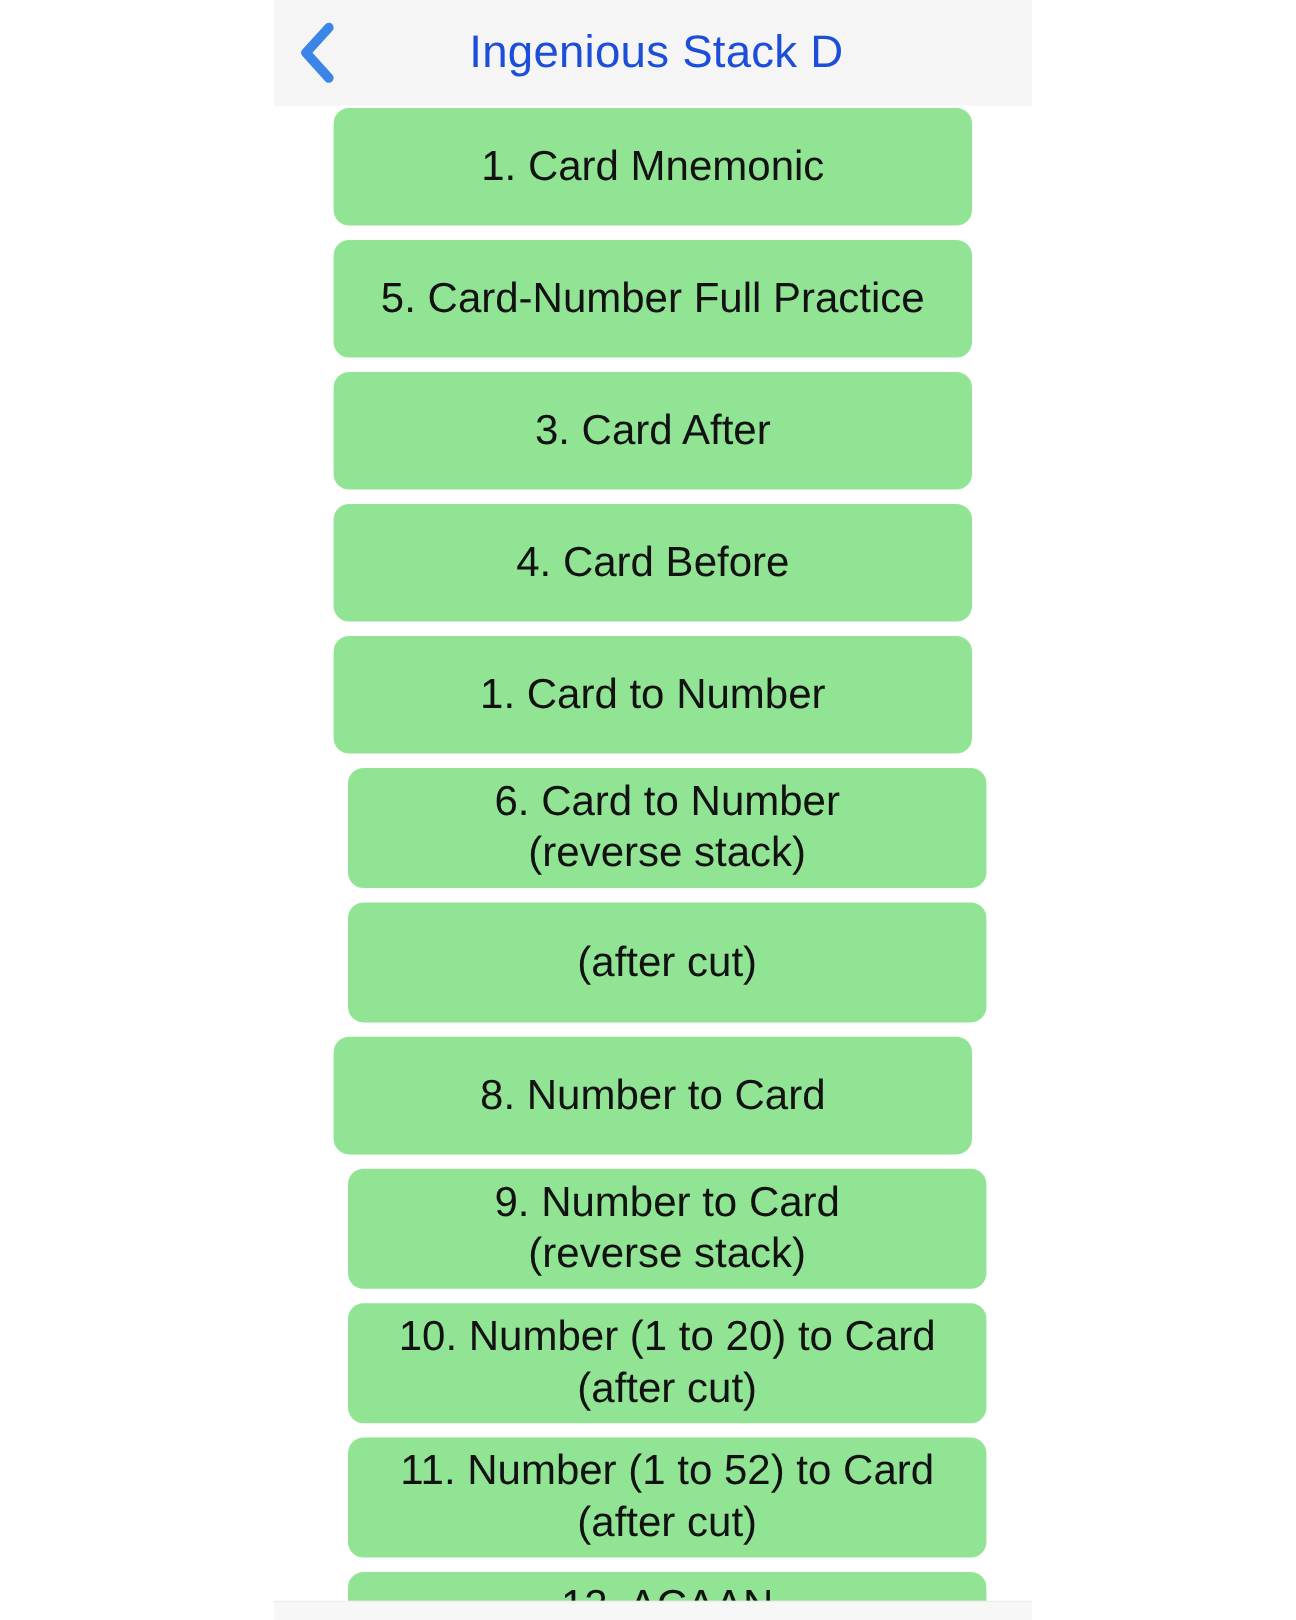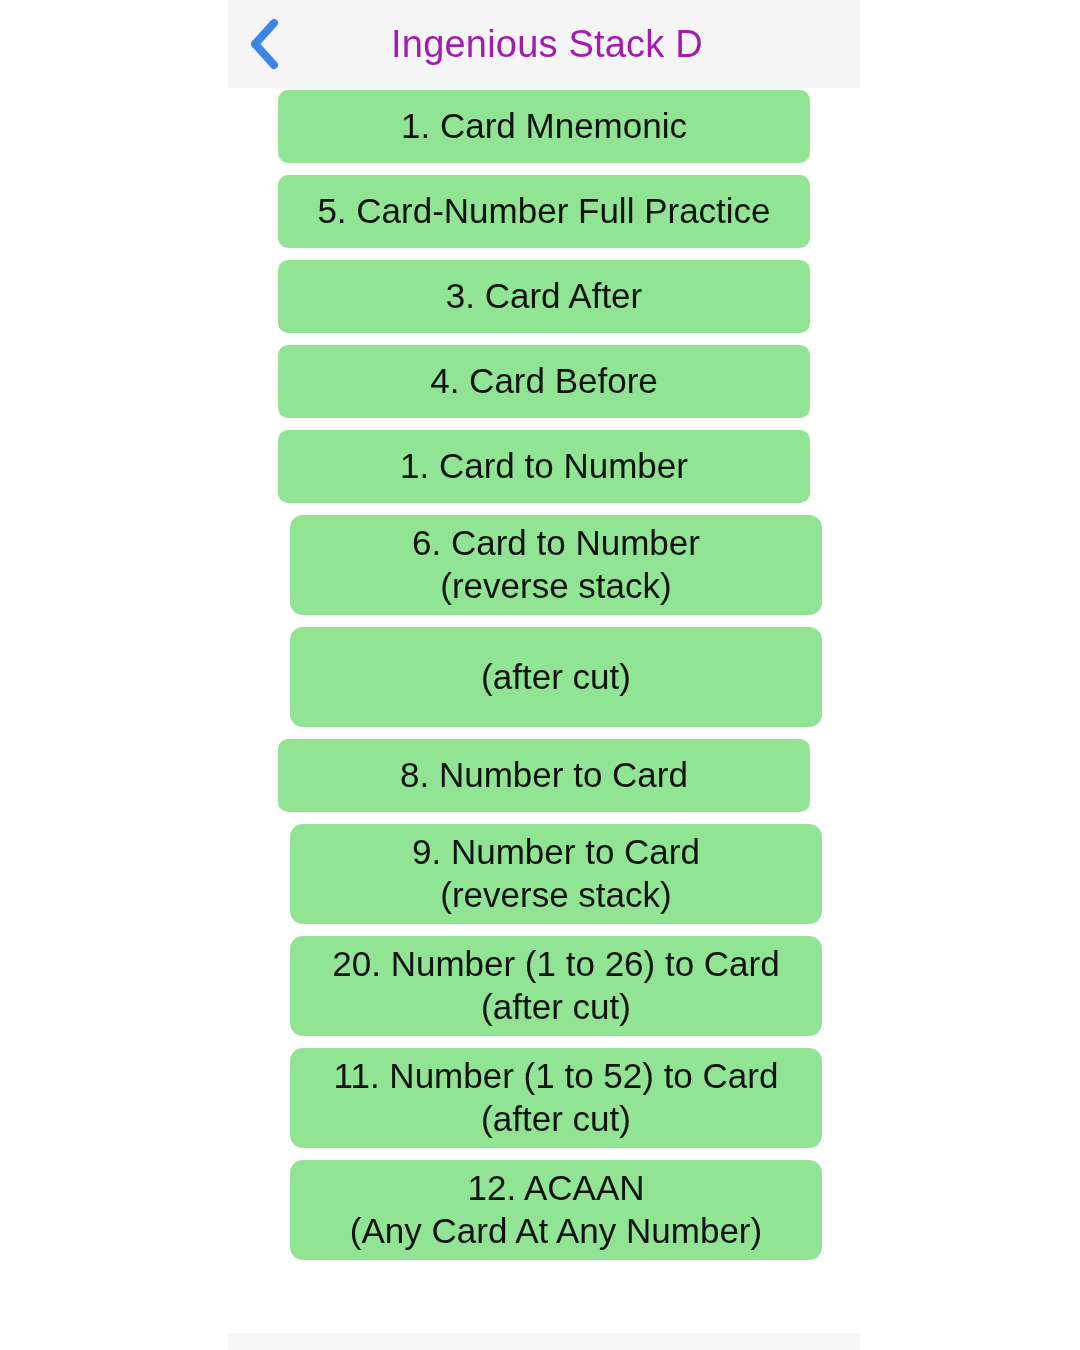--- a/index.html
+++ b/index.html
@@ -52,21 +52,21 @@
     align-items: center;
     justify-content: center;
     cursor: pointer;
   }
   #back-button svg { display: block; }
   #nav-title {
     width: 100%;
     text-align: center;
     font-size: 38px;
     font-weight: 400;
-    color: #a21caf;
+    color: #1d4ed8;
     letter-spacing: 0.2px;
     line-height: 1;
     padding-left: 6px;
     box-sizing: border-box;
   }
 
   
   #menu-list {
     padding: 2px 0 0 0;
     display: flex;
@@ -86,21 +86,21 @@
     font-weight: 400;
     line-height: 1.22;
     text-align: center;
     display: flex;
     flex-direction: column;
     align-items: center;
     justify-content: center;
     padding: 0 8px;
     cursor: pointer;
   }
-  .menu-button.one-line { height: 73px; border-radius: 10px; }
+  .menu-button.one-line { height: 98px; }
   .menu-button.two-line { height: 100px; margin-left: 24px; }
   .menu-button .line2 { display: block; }
 
   
   #footer-band {
     position: absolute;
     left: 0;
     bottom: 0;
     width: 632px;
     height: 16px;
@@ -161,21 +161,21 @@
       <button class="menu-button one-line">
         <span class="line1">8. Number to Card</span>
       </button>
 
       <button class="menu-button two-line">
         <span class="line1">9. Number to Card</span>
         <span class="line2">(reverse stack)</span>
       </button>
 
       <button class="menu-button two-line">
-        <span class="line1">20. Number (1 to 26) to Card</span>
+        <span class="line1">10. Number (1 to 20) to Card</span>
         <span class="line2">(after cut)</span>
       </button>
 
       <button class="menu-button two-line">
         <span class="line1">11. Number (1 to 52) to Card</span>
         <span class="line2">(after cut)</span>
       </button>
 
       <button class="menu-button two-line">
         <span class="line1">12. ACAAN</span>

